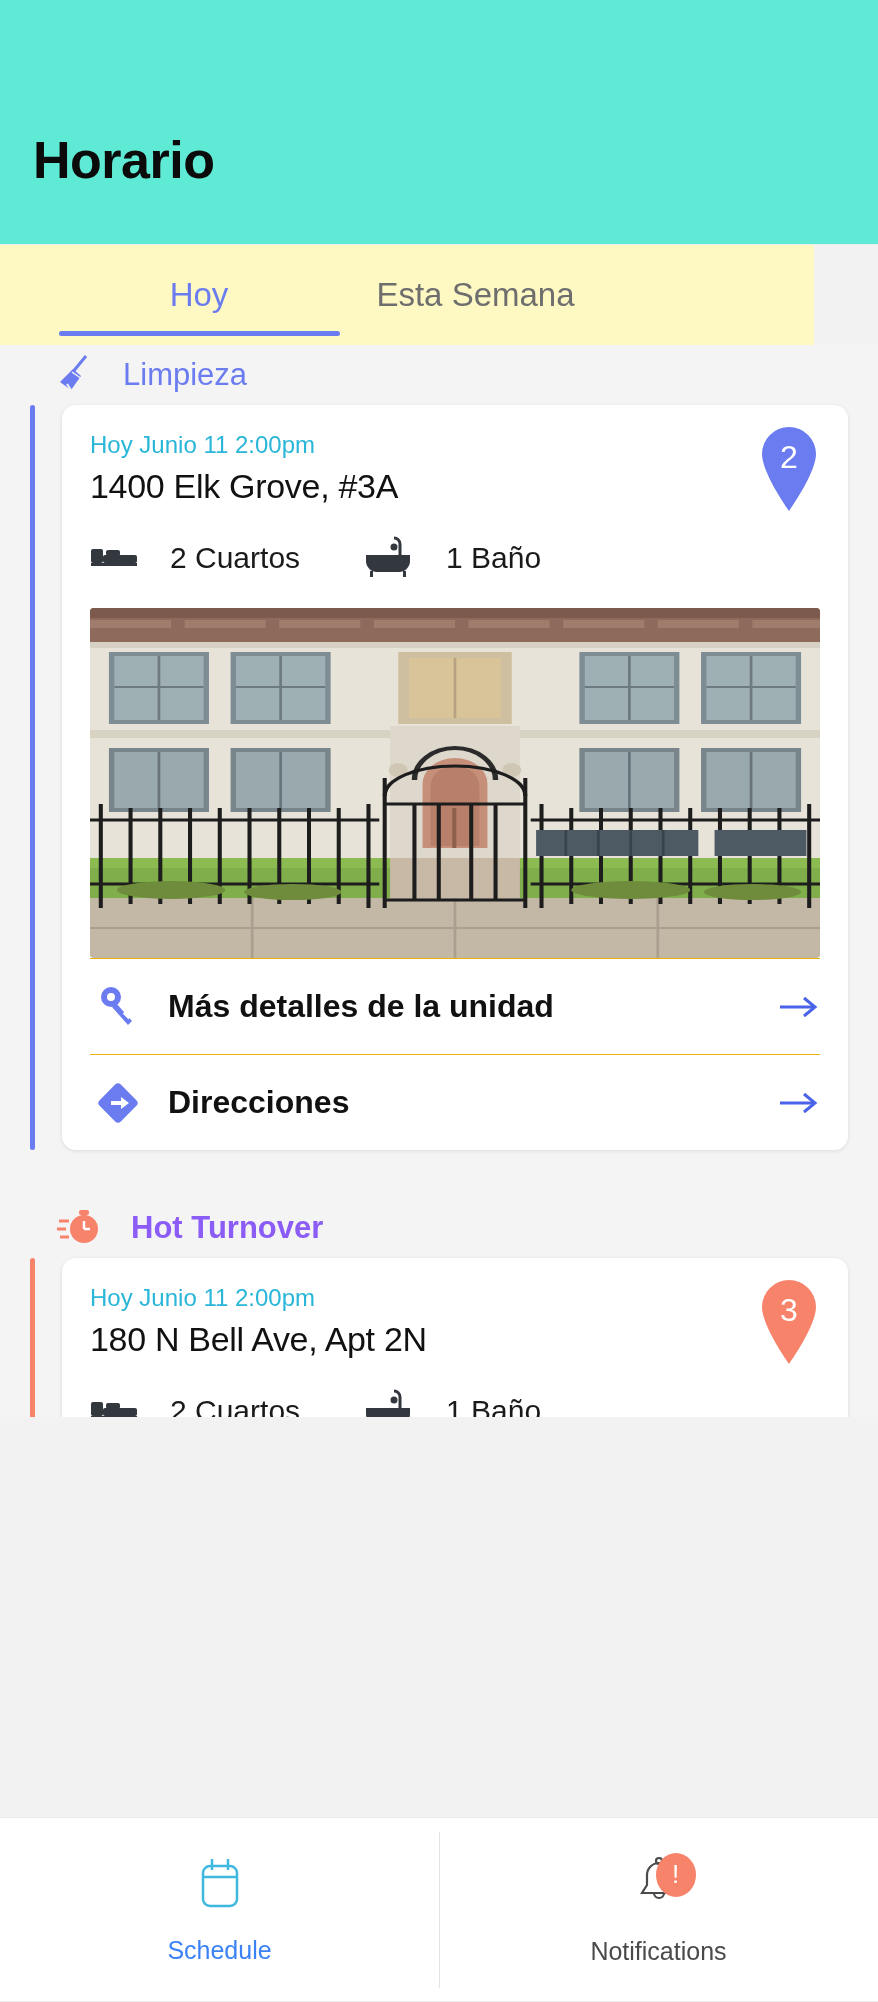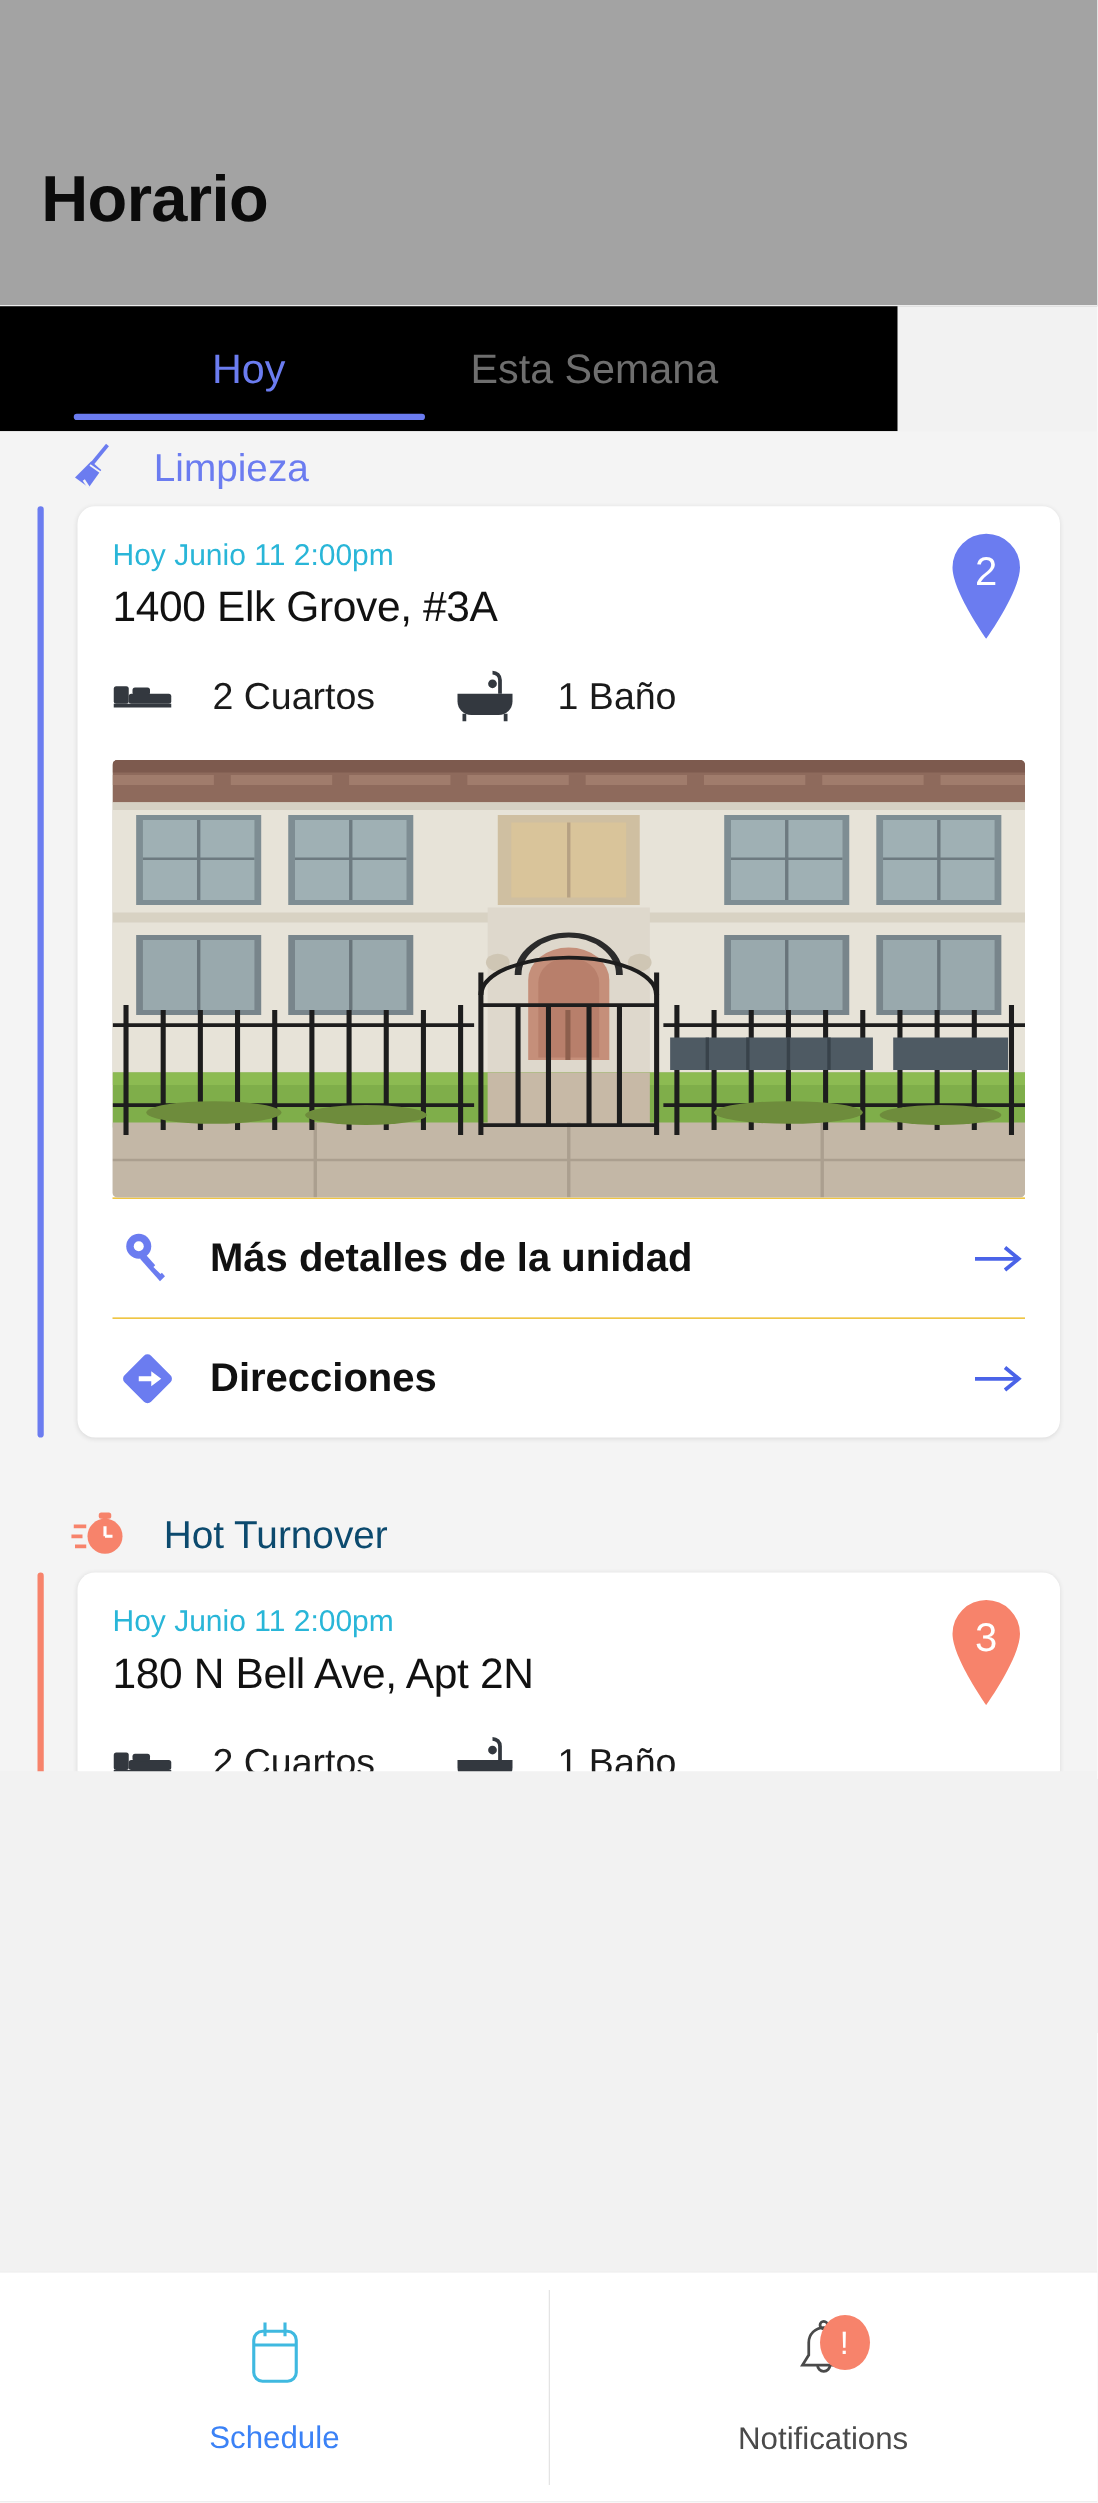--- a/index.html
+++ b/index.html
@@ -7,32 +7,32 @@
     width: 878px; height: 2002px;
     font-family: "Liberation Sans", sans-serif;
     background: #ffffff;
     overflow: hidden;
   }
   .phone { position: relative; width: 878px; height: 2002px; background:#f2f2f2; }
 
   
   .header {
     position:absolute; top:0; left:0; width:878px; height:245px;
-    background:#a3a3a3;
+    background:#5eead4;
     border-bottom:1px solid #ececec;
   }
   .header-title {
     position:absolute; left:33px; top:130px;
     font-size:52px; font-weight:700; color:#0b0b0b; letter-spacing:-0.5px;
   }
 
   
   .tabbar {
-    position:absolute; top:245px; left:0; width:718px; height:100px;
-    background:#000000;
+    position:absolute; top:245px; left:0; width:814px; height:100px;
+    background:#fef9c3;
   }
   .tab {
     position:absolute; top:20px; height:60px;
     font-size:33px; display:flex; align-items:center; justify-content:center;
     cursor:pointer;
   }
   .tab-today { left:59px; width:280px; color:#6b7cf0; }
   .tab-week  { left:328px; width:295px; color:#6e6e6e; }
   .tab-underline {
     position:absolute; top:86px; left:59px; width:281px; height:5px;
@@ -45,21 +45,21 @@
     background:#f4f4f4; overflow:hidden;
   }
 
   .section { position:relative; }
   .section-head {
     display:flex; align-items:center; gap:30px;
     padding-left:57px; height:60px;
   }
   .section-label { font-size:31px; }
   .section-label.blue { color:#6b7cf0; }
-  .section-label.coral { color:#0c4a6e; }
+  .section-label.coral { color:#8b5cf6;font-weight:bold; }
 
   .section-body { position:relative; padding:0 0 0 30px; }
   .rail {
     position:absolute; left:30px; top:0; width:5px; height:100%;
     border-radius:3px;
   }
   .rail.blue { background:#6b7cf0; }
   .rail.coral { background:#f7836b; }
 
   .card {

